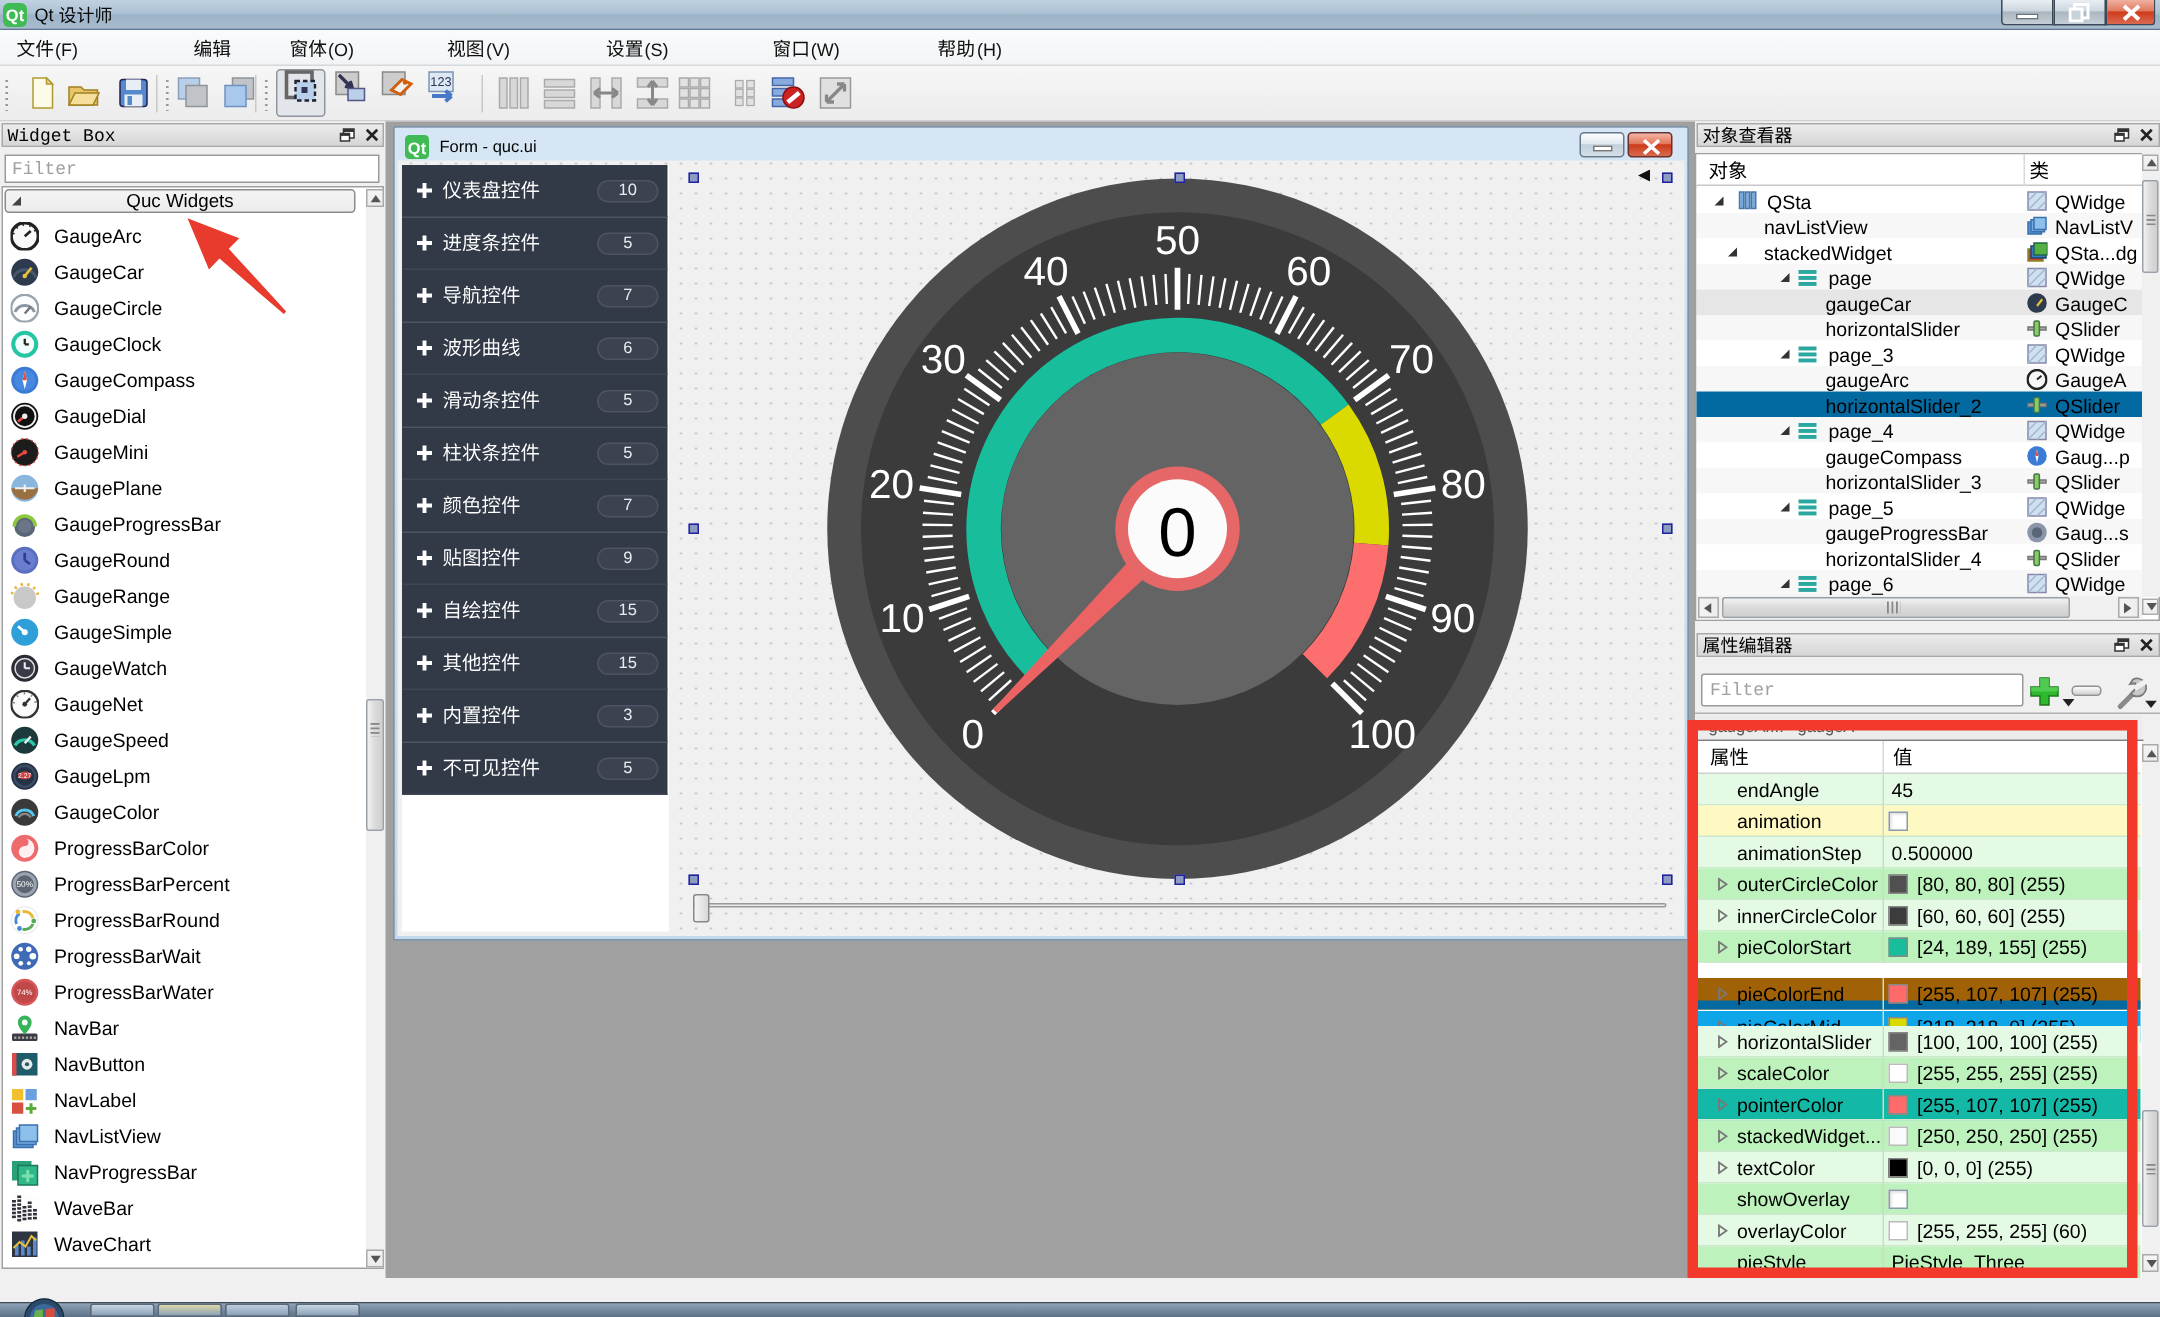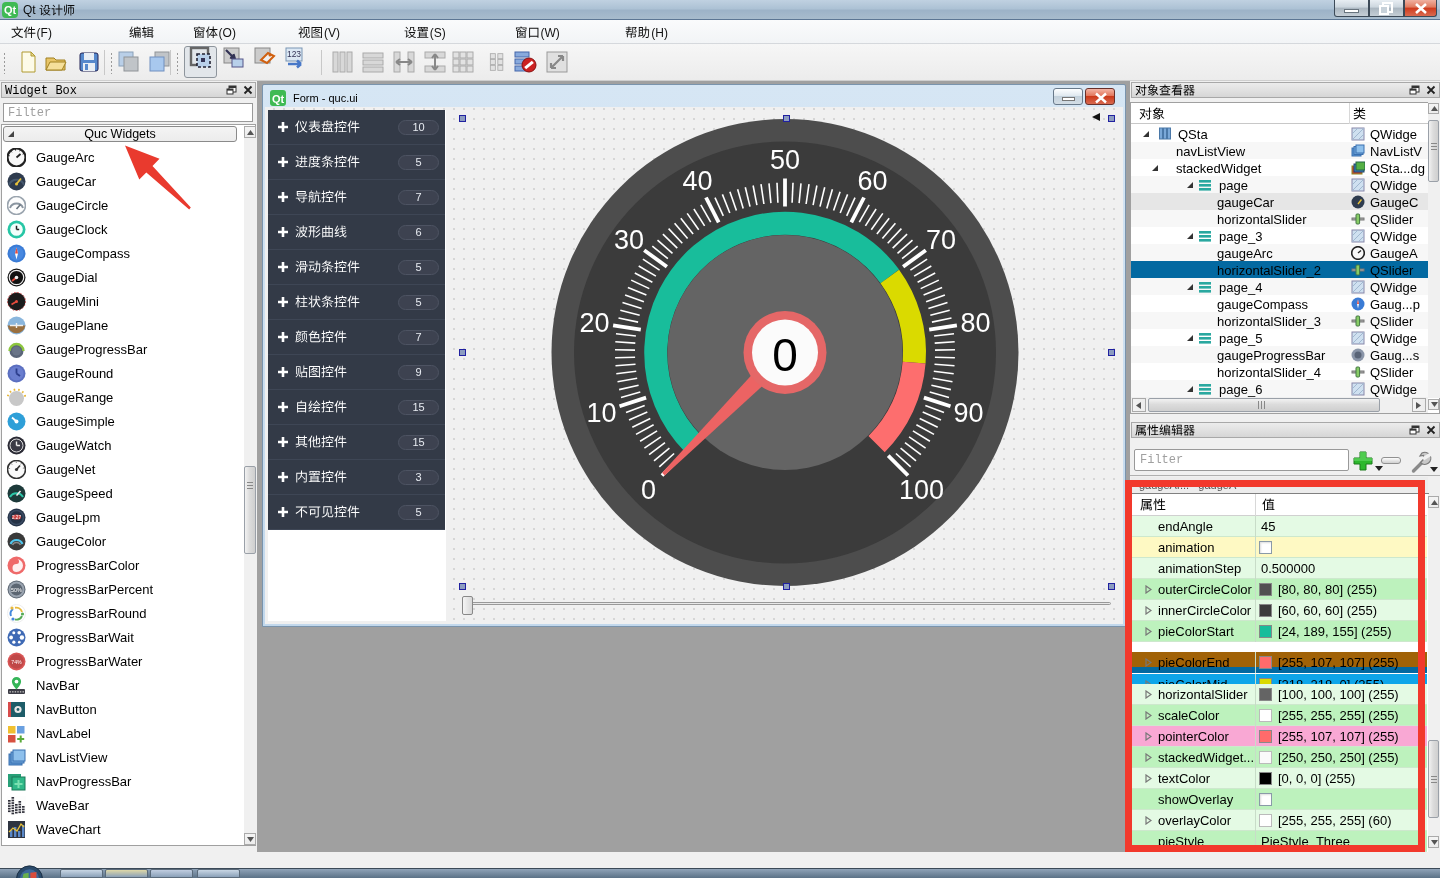--- a/index.html
+++ b/index.html
@@ -1262,21 +1262,21 @@
   </div>
 <div class="pe-row" style="top:705px;height:21px;background:#bdf2bd;border-bottom:1px solid #cde8cd">
     <span style="position:absolute;left:124px;top:0;width:1px;height:21px;background:#c8dcc8"></span>
     <svg style="position:absolute;left:14px;top:6px" width="7" height="9" viewBox="0 0 7 9">
       <path d="M1 1 L6 4.5 L1 8z" fill="none" stroke="#777" stroke-width="1.2"></path>
     </svg>
     <span style="position:absolute;left:27px;top:3px">scaleColor</span>
     <span style="position:absolute;left:128px;top:4px;width:13px;height:13px;background:#ffffff;border:1px solid #bbb"></span>
     <span style="position:absolute;left:147px;top:3px">[255, 255, 255] (255)</span>
   </div>
-<div class="pe-row" style="top:726px;height:21px;background:#f9a8d4;border-bottom:1px solid #cde8cd">
+<div class="pe-row" style="top:726px;height:21px;background:#14b8a6;border-bottom:1px solid #cde8cd">
     <span style="position:absolute;left:124px;top:0;width:1px;height:21px;background:#c8dcc8"></span>
     <svg style="position:absolute;left:14px;top:6px" width="7" height="9" viewBox="0 0 7 9">
       <path d="M1 1 L6 4.5 L1 8z" fill="none" stroke="#777" stroke-width="1.2"></path>
     </svg>
     <span style="position:absolute;left:27px;top:3px">pointerColor</span>
     <span style="position:absolute;left:128px;top:4px;width:13px;height:13px;background:#ff6b6b;border:1px solid #888"></span>
     <span style="position:absolute;left:147px;top:3px">[255, 107, 107] (255)</span>
   </div>
 <div class="pe-row" style="top:747px;height:21px;background:#bdf2bd;border-bottom:1px solid #cde8cd">
     <span style="position:absolute;left:124px;top:0;width:1px;height:21px;background:#c8dcc8"></span>

